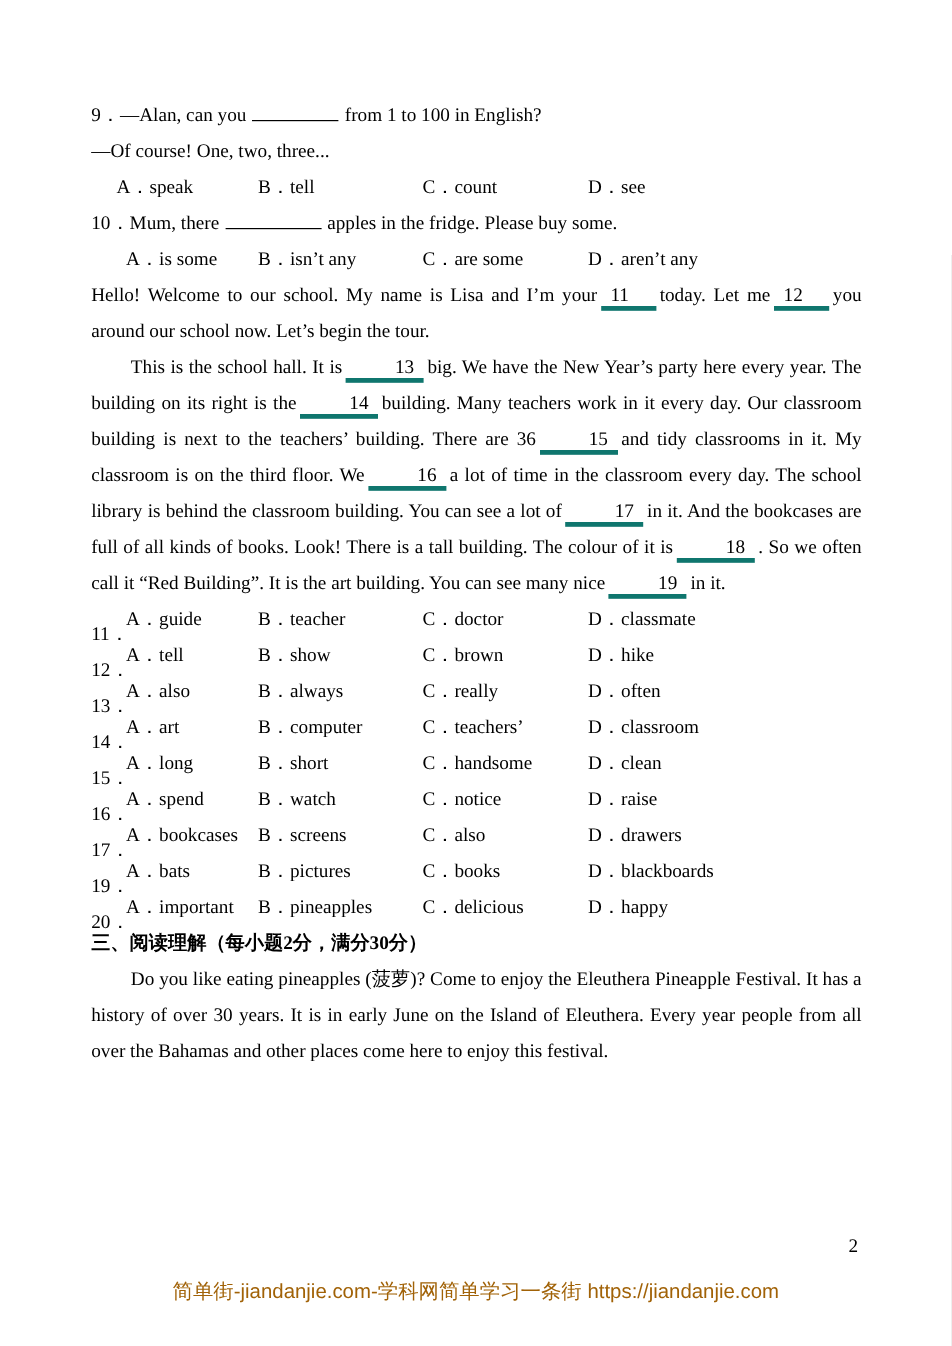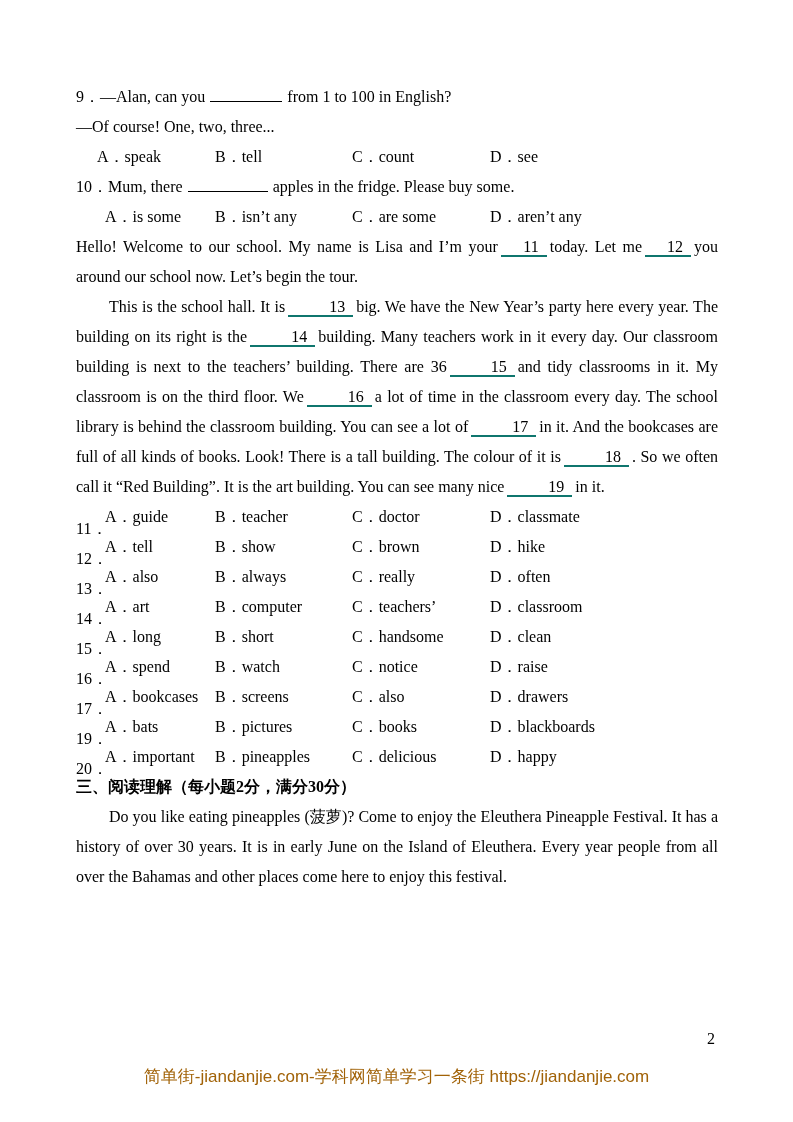--- a/index.html
+++ b/index.html
@@ -30,22 +30,22 @@
     display:inline-block;
     border-bottom:1px solid #000;
     height:14px;
     margin:0 5px;
     vertical-align:baseline;
   }
   .w72{width:72px;}
   .w80{width:80px;}
   .nblank{
     display:inline-block;
-    border-bottom:2px solid #0f766e;
-    text-align:right;
+    border-bottom:4px solid #0f766e;
+    text-align:left;
     line-height:17px;
     padding:0 8px;
     min-width:30px;
     margin:0 3px;
     vertical-align:baseline;
   }
   .wide{min-width:56px;}
   .pagenum{position:absolute;right:78px;top:1028px;line-height:22px;}
   .footer{
     position:absolute;left:0;top:1064px;width:100%;

